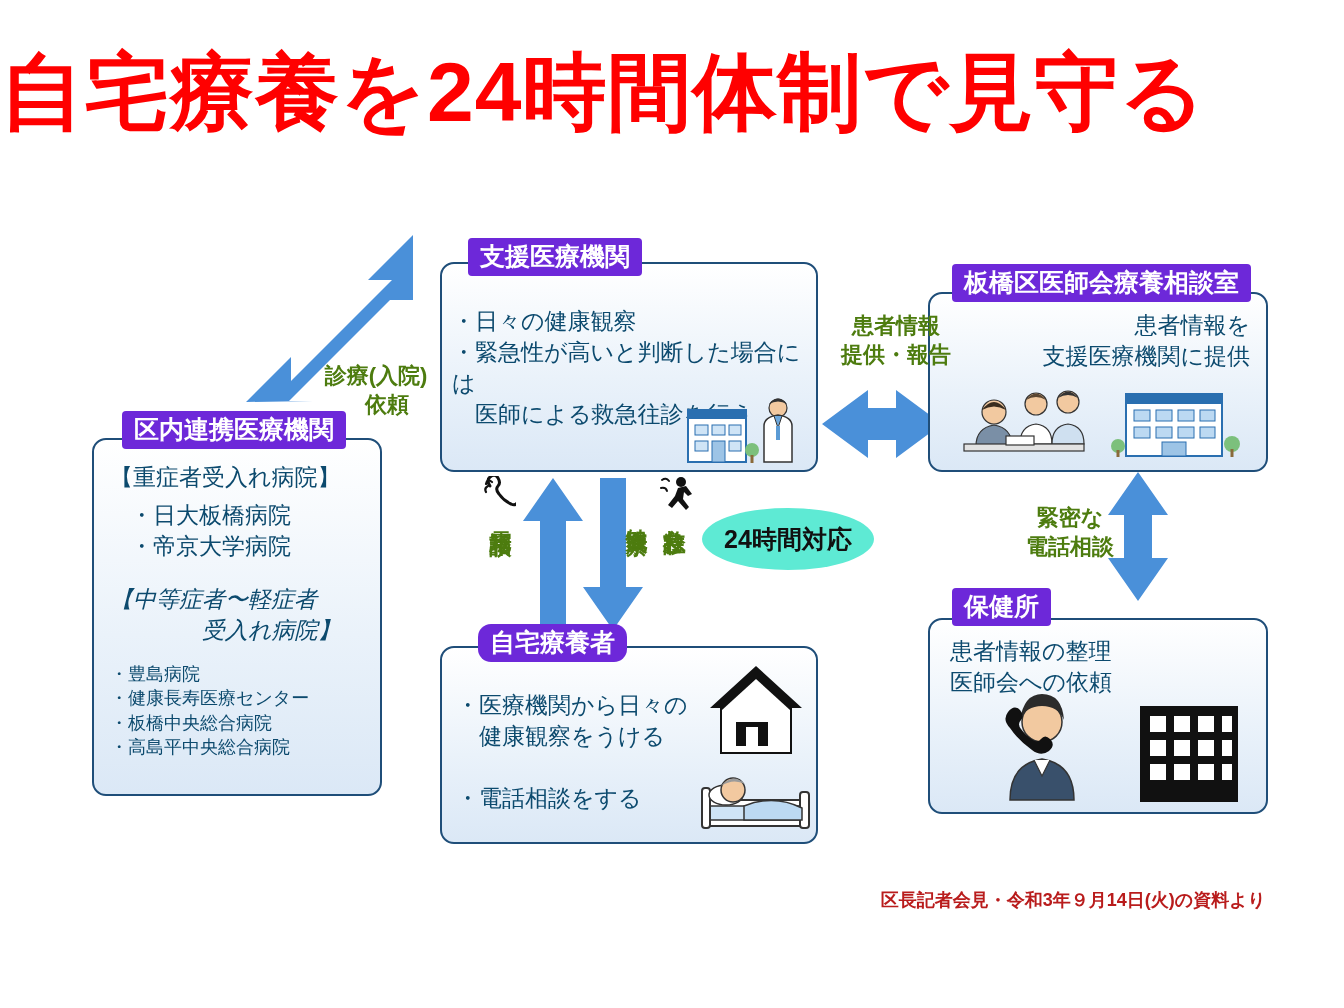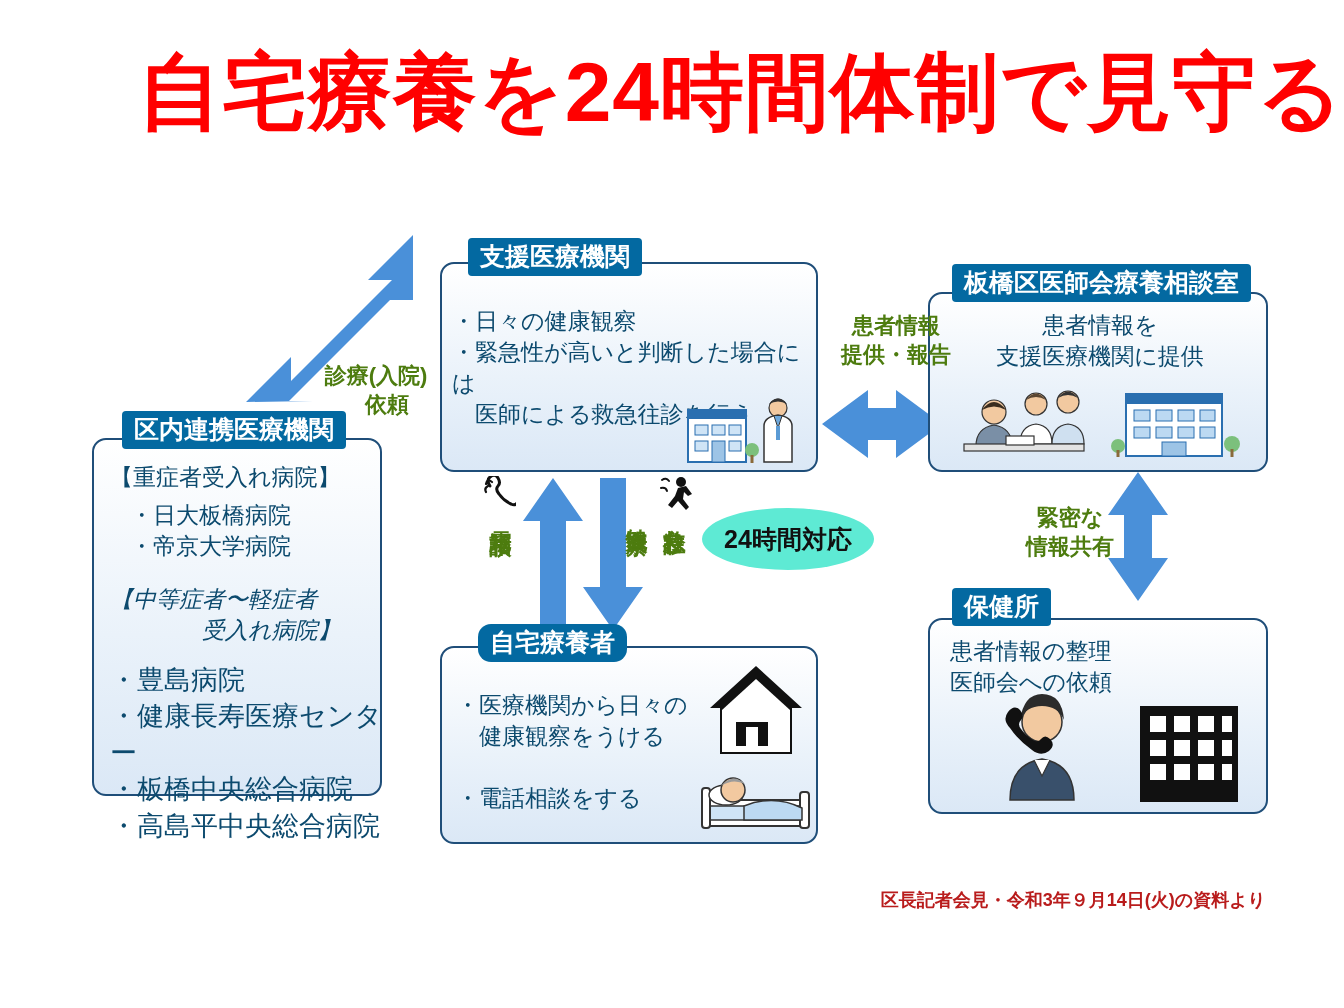--- a/index.html
+++ b/index.html
@@ -15,58 +15,58 @@
     color: #1a1a1a;
     overflow: hidden;
   }
 
   
   #title {
     position: absolute;
     left: 0;
     top: 48px;
     width: 1344px;
-    text-align: right;
+    text-align: left;
     font-size: 84px;
     font-weight: bold;
     color: #ff0000;
     letter-spacing: 1px;
     line-height: 1.05;
     white-space: nowrap;
   }
 
   
   .box {
     position: absolute;
     box-sizing: border-box;
     border: 2px solid #1f4e79;
     border-radius: 14px;
     background: linear-gradient(to bottom, #ffffff 0%, #eaf2fa 55%, #dbe8f6 100%);
   }
   .box-header {
     position: absolute;
     box-sizing: border-box;
-    background: #0369a1;
+    background: #6d28d9;
     color: #ffffff;
     font-weight: bold;
     border-radius: 4px;
     padding: 4px 12px 5px 12px;
     font-size: 25px;
     white-space: nowrap;
     line-height: 1.15;
   }
   .body-text {
     position: absolute;
     font-size: 23px;
     line-height: 1.35;
     color: #0c4a6e;
     white-space: pre-line;
   }
   .body-text.small {
-    font-size: 27px;
+    font-size: 18px;
   }
 
   
   .arrow-label {
     position: absolute;
     font-size: 22px;
     font-weight: bold;
     color: #4d7c0f;
     line-height: 1.3;
     white-space: pre-line;
@@ -220,21 +220,21 @@
     <ellipse cx="26" cy="145" rx="17" ry="10" fill="#ffffff" stroke="#333" stroke-width="1.5"></ellipse>
     <circle cx="33" cy="140" r="12" fill="#f2c9a0" stroke="#333" stroke-width="1.5"></circle>
     <path d="M21 136 q12 -14 24 -2 q-12 -6 -24 2z" fill="#9b9b9b"></path>
 
     <path d="M44 156 q30 -12 58 2 l0 12 l-58 0z" fill="#bcd9f2" stroke="#333" stroke-width="1.5"></path>
   </svg>
 </div>
 
 <div class="box" style="left:928px; top:292px; width:340px; height:180px;"></div>
 <div class="box-header" style="left:952px; top:264px;">板橋区医師会療養相談室</div>
-<div class="body-text" style="left:950px; top:310px; width:300px; text-align:center;">患者情報を
+<div class="body-text" style="left:950px; top:310px; width:300px; text-align:right;">患者情報を
 支援医療機関に提供</div>
 
 <div class="illus" style="left:950px; top:382px; width:300px; height:86px;">
   <svg width="300" height="86" viewBox="0 0 300 86">
 
     <circle cx="86" cy="22" r="11" fill="#f2c9a0" stroke="#333" stroke-width="1.2"></circle>
     <path d="M76 18 q10 -13 20 0 q-10 -6 -20 0z" fill="#5a4632"></path>
     <path d="M70 62 q0 -18 16 -20 q16 2 16 20z" fill="#ffffff" stroke="#333" stroke-width="1.2"></path>
     <circle cx="118" cy="20" r="11" fill="#f2c9a0" stroke="#333" stroke-width="1.2"></circle>
     <path d="M108 16 q10 -13 20 0 q-10 -6 -20 0z" fill="#333"></path>
@@ -300,21 +300,21 @@
   </svg>
 </div>
 
 <div class="arrow-label" style="left:306px; top:362px; width:140px;">診療(入院)
 　依頼</div>
 
 <div class="arrow-label" style="left:828px; top:312px; width:136px;">患者情報
 提供・報告</div>
 
 <div class="arrow-label" style="left:996px; top:504px; width:148px;">緊密な
-情報共有</div>
+電話相談</div>
 
 <div class="illus" style="left:484px; top:476px; width:32px; height:34px;">
   <svg width="32" height="34" viewBox="0 0 32 34">
     <path d="M6 10 q-4 -6 0 -9 q5 -4 8 1 q3 5 0 8 q-3 3 1 8 q5 7 12 10 q4 2 6 -1 q3 -4 8 0" fill="none" stroke="#111" stroke-width="3" stroke-linecap="round"></path>
     <path d="M8 6 q-5 -4 -6 2 M2 16 q-2 -4 2 -6" fill="none" stroke="#111" stroke-width="2.2" stroke-linecap="round"></path>
   </svg>
 </div>
 <div class="arrow-label vertical" style="left:486px; top:514px;">電話相談</div>
 
 <div class="illus" style="left:660px; top:474px; width:38px; height:36px;">

